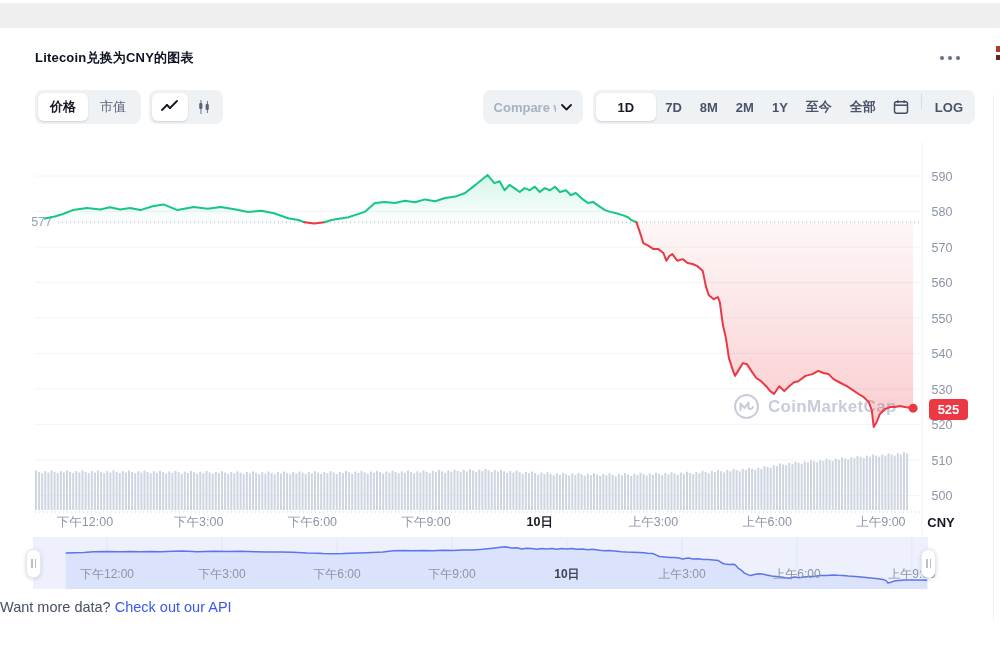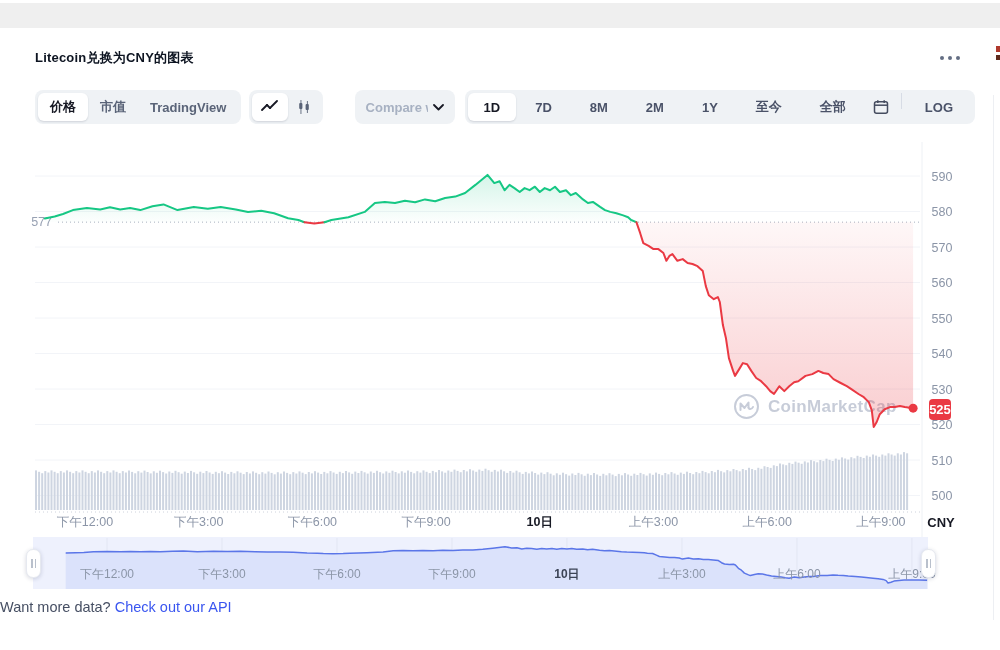--- a/index.html
+++ b/index.html
@@ -4,37 +4,37 @@
 <style>
   html,body{margin:0;padding:0;background:#fff;width:1000px;height:650px;overflow:hidden;
     font-family:"Liberation Sans","DejaVu Sans",sans-serif;color:#0d1421;position:relative}
   .abs{position:absolute}
   .topstrip{top:3px;left:0;width:1000px;height:25px;background:#efefef}
   .page-title{top:40px;left:35px;font-size:13px;font-weight:700;letter-spacing:.2px}
   .menu-dots{top:52px;left:936px;display:flex;gap:4px;cursor:pointer;padding:4px}
   .menu-dots i{width:4px;height:4px;border-radius:50%;background:#646e84;display:block}
   .toolbar{top:90px;left:35px;width:940px;height:34px;display:flex;align-items:center}
   .seg{display:flex;align-items:flex-start;background:#eff2f5;border-radius:8px;padding:3px;height:34px;box-sizing:border-box}
-  .seg .item{padding:0 12px;height:28px;display:flex;align-items:center;font-size:13px;font-weight:700;
+  .seg .item{padding:0 12px;height:28px;display:flex;align-items:center;font-size:13px;font-weight:400;
     color:#5a6478;border-radius:6px;cursor:pointer;white-space:nowrap;box-sizing:border-box}
   .seg .item.active{background:#fff;color:#171924;font-weight:700;box-shadow:0 1px 2px rgba(20,30,60,.14)}
   .seg.icons .item{padding:0 9px}
   .compare{width:100px;height:34px;background:#eff2f5;border-radius:8px;display:flex;align-items:center;
     justify-content:center;gap:5px;font-size:13px;font-weight:600;color:#a7b1c2;cursor:pointer;margin-left:auto}
   .compare .lbl{max-width:62px;overflow:hidden;white-space:nowrap}
   .periods{margin-left:10px}
-  .periods .item{padding:0 19px;color:#4a5268;font-weight:700}
-  .periods .item.active{padding:0 16px}
+  .periods .item{padding:0 9px;color:#4a5268;font-weight:700}
+  .periods .item.active{padding:0 22px}
   .vdiv{width:1px;height:16px;background:#d7dce5;margin:0 4px}
   .log{font-weight:700;color:#171924}
   #chartwrap{top:130px;left:0;width:1000px;height:520px}
   #chart-svg{position:absolute;top:0;left:0;z-index:2}
   .watermark{left:733px;top:393px;display:flex;align-items:center;gap:8px;z-index:1;opacity:.55;
     color:#9aa4ba;font-size:17px;font-weight:700;letter-spacing:.3px}
-  .price-badge{left:929px;top:399px;width:22px;height:21px;background:#ea3943;color:#fff;border-radius:4px;
+  .price-badge{left:929px;top:399px;width:39px;height:21px;background:#ea3943;color:#fff;border-radius:4px;
     font-size:13px;font-weight:700;display:flex;align-items:center;justify-content:center;z-index:3}
   .handle{width:13px;height:27px;background:#fff;border:1px solid #e6e9f0;border-radius:7px;z-index:3;
     box-shadow:0 1px 4px rgba(30,40,80,.18);display:flex;align-items:center;justify-content:center;gap:2px;cursor:ew-resize}
   .handle i{width:1.5px;height:9px;background:#b9c0cc;display:block}
   .h-left{left:26px;top:549px}.h-right{left:921px;top:549px}
   .right-divider{left:993px;top:95px;width:1px;height:525px;background:#edeff3}
   .sliver1{left:996px;top:46px;width:4px;height:6px;background:#b0392c}
   .sliver2{left:996px;top:55px;width:4px;height:5px;background:#5e2a1c}
   .footer-row{top:599px;left:0;width:965px;font-size:14.5px;color:#464f63}
   .footer-row a{color:#3a56f0;text-decoration:none;cursor:pointer}
@@ -53,21 +53,20 @@
   </div>
 
 <div class="abs sliver1"></div>
 <div class="abs sliver2"></div>
 <div class="abs right-divider"></div>
 
 <div class="abs toolbar">
   <div class="seg">
     <div class="item active">价格</div>
     <div class="item">市值</div>
-    <div class="item">TradingView</div>
   </div>
   <div class="seg icons" style="margin-left:8px">
     <div class="item active">
       <svg width="18" height="14" viewBox="0 0 18 14" fill="none" stroke="#171924" stroke-width="1.8" stroke-linecap="round" stroke-linejoin="round">
           <path d="M1 10 L6 5 L9 8 L16 1"></path>
           <circle cx="6" cy="5" r="1.1" fill="#171924" stroke="none"></circle>
           <circle cx="9" cy="8" r="1.1" fill="#171924" stroke="none"></circle>
         </svg>
     </div>
     <div class="item">

